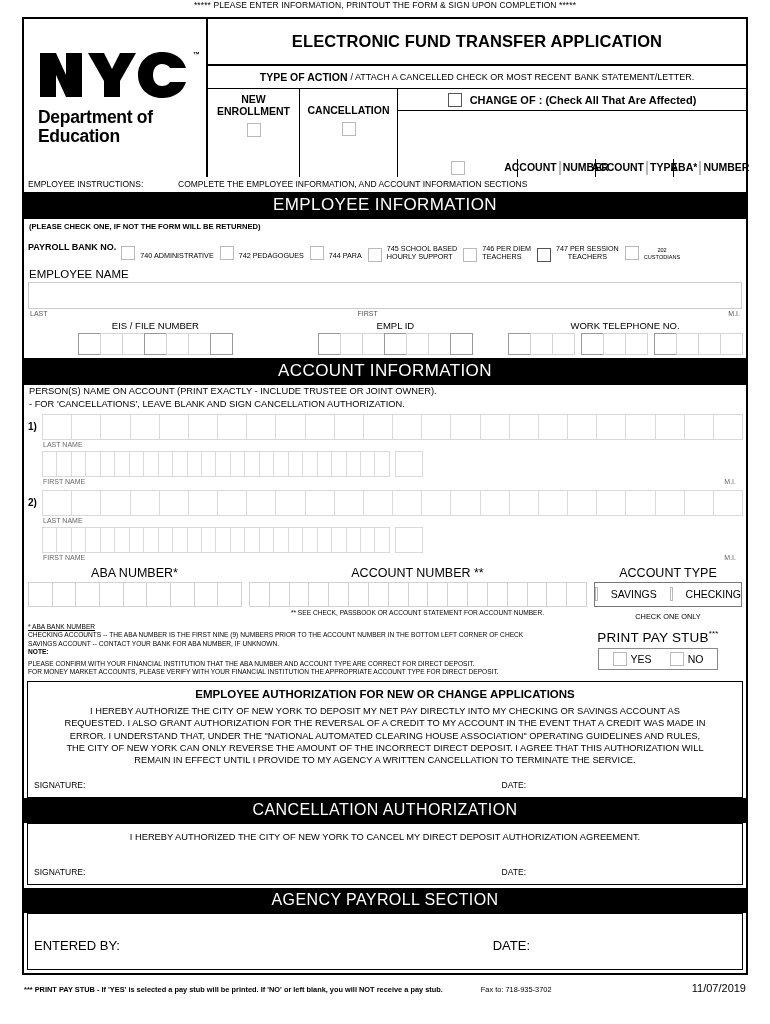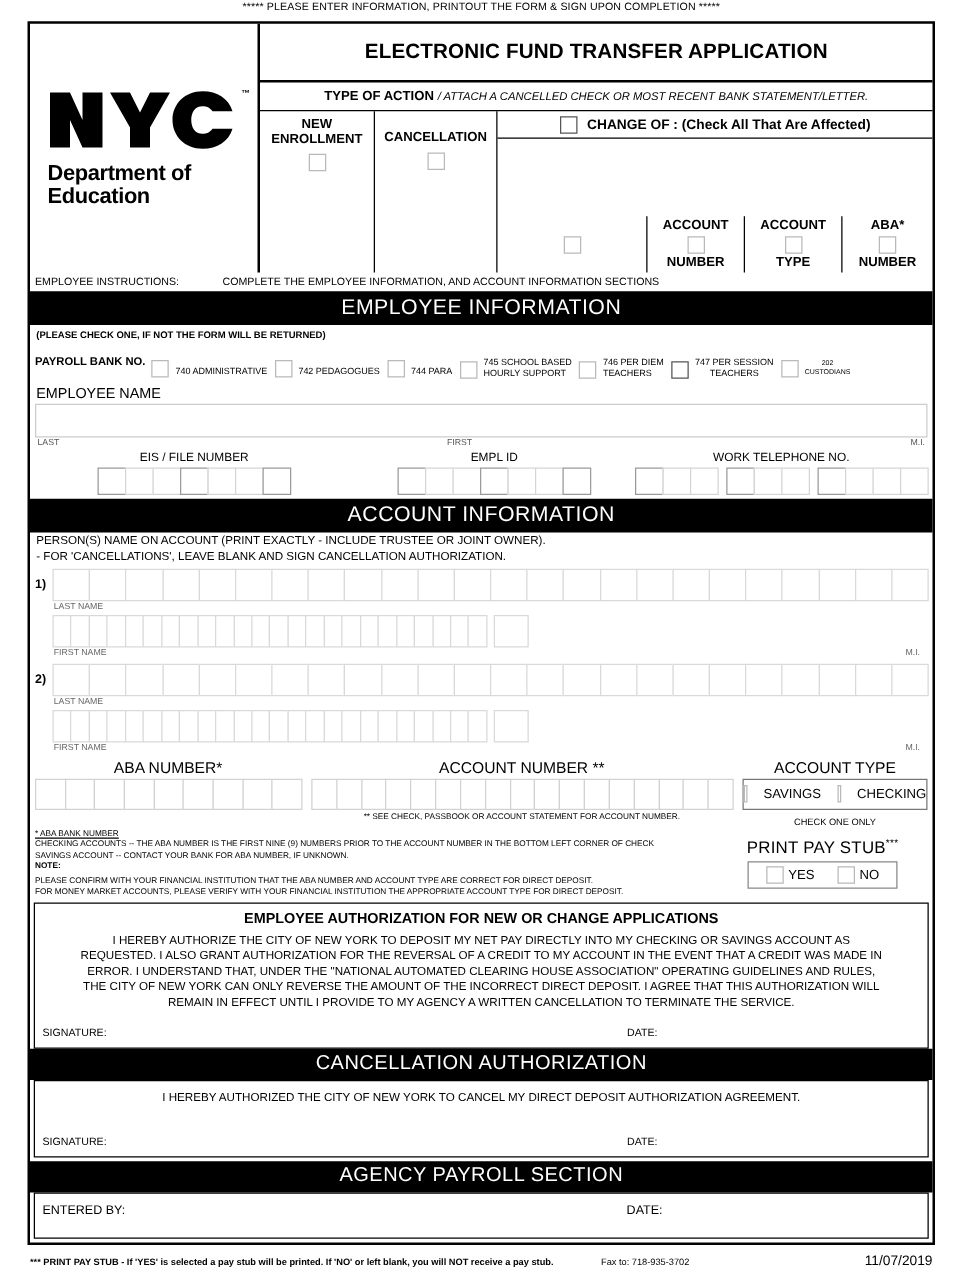--- a/index.html
+++ b/index.html
@@ -49,21 +49,21 @@
   .title-row {
     height: 47px; display: flex; align-items: center; justify-content: center;
     border-bottom: 2px solid #000;
   }
   .title-row .t { font-size: 16.5px; font-weight: bold; letter-spacing: .1px; }
   .toa-row {
     height: 23px; display: flex; align-items: center; justify-content: center;
     border-bottom: 1.5px solid #000;
   }
   .toa-bold { font-size: 10.5px; font-weight: bold; }
-  .toa-rest { font-size: 9px; margin-left: 3px; font-style: italic; }
+  .toa-rest { font-size: 9px; margin-left: 3px; }
   .action-grid { display: flex; flex: 1; }
   .ag-col {
     border-right: 1.5px solid #000;
     display: flex; flex-direction: column; align-items: center;
     justify-content: flex-start; padding-top: 4px;
   }
   .ag-col:last-child { border-right: none; }
   .col-new { width: 92px; }
   .col-cancel { width: 98px; }
   .col-change { flex: 1; padding: 0; align-items: stretch; gap: 48px; }
@@ -76,22 +76,22 @@
   .chk.dark { border: 1px solid #555; }
   .chk.mt { margin-top: 6px; }
   .change-top {
     display: flex; align-items: center; justify-content: center;
     height: 22px; border-bottom: 1.5px solid #000; gap: 8px;
   }
   .change-top .lbl { font-size: 11px; font-weight: bold; }
   .change-bottom { display: flex; flex: 1; }
   .cb-cell {
     border-right: 1.5px solid #000;
-    display: flex; flex-direction: column; align-items: center;
-    justify-content: center; gap: 2px; padding: 2px 0; margin-top: 14px;
+    display: flex; flex-direction: row; align-items: center;
+    justify-content: center; gap: 2px; padding: 2px 0;
   }
   .cb-cell:last-child { border-right: none; }
   .cb-blank { flex: 1 1 auto; min-width: 112px; }
   .cb-acct { width: 78px; }
   .cb-type { width: 78px; }
   .cb-aba  { width: 72px; }
   .cb-lbl { font-size: 10.5px; font-weight: bold; line-height: 1.1; }
   
   .instr {
     display: flex; align-items: center;
@@ -174,21 +174,21 @@
     justify-content: center; gap: 18px; padding: 3px 14px; margin-top: 4px;
   }
   .pps-box .t { font-size: 10.5px; }
   
   .authbox { border: 1.5px solid #000; margin: 4px 3px 0; }
   .auth-title { text-align: center; font-weight: bold; font-size: 11.5px; padding: 6px 0 5px; }
   .auth-body { font-size: 9.3px; line-height: 1.33; text-align: center; padding: 0 36px 10px; }
   .siglinerow { display: flex; font-size: 8.5px; padding: 3px 6px 7px; }
   .siglinerow .d { margin-left: auto; padding-right: 210px; }
   .cancel-body { text-align: center; font-size: 9.3px; padding: 8px 10px 22px; }
-  .agency-row { display: flex; font-size: 10px; padding: 8px 6px 16px; text-align: center; }
+  .agency-row { display: flex; font-size: 13px; padding: 24px 6px 16px; text-align: center; }
   .agency-row .d { margin-left: auto; padding-right: 206px; }
   
   .footer { display: flex; align-items: baseline; padding: 7px 24px 0; }
   .f1 { font-size: 7.4px; font-weight: bold; }
   .f2 { font-size: 7.4px; margin-left: 38px; }
   .f3 { margin-left: auto; font-size: 11px; }
 </style>
 </head>
 <body>
 

